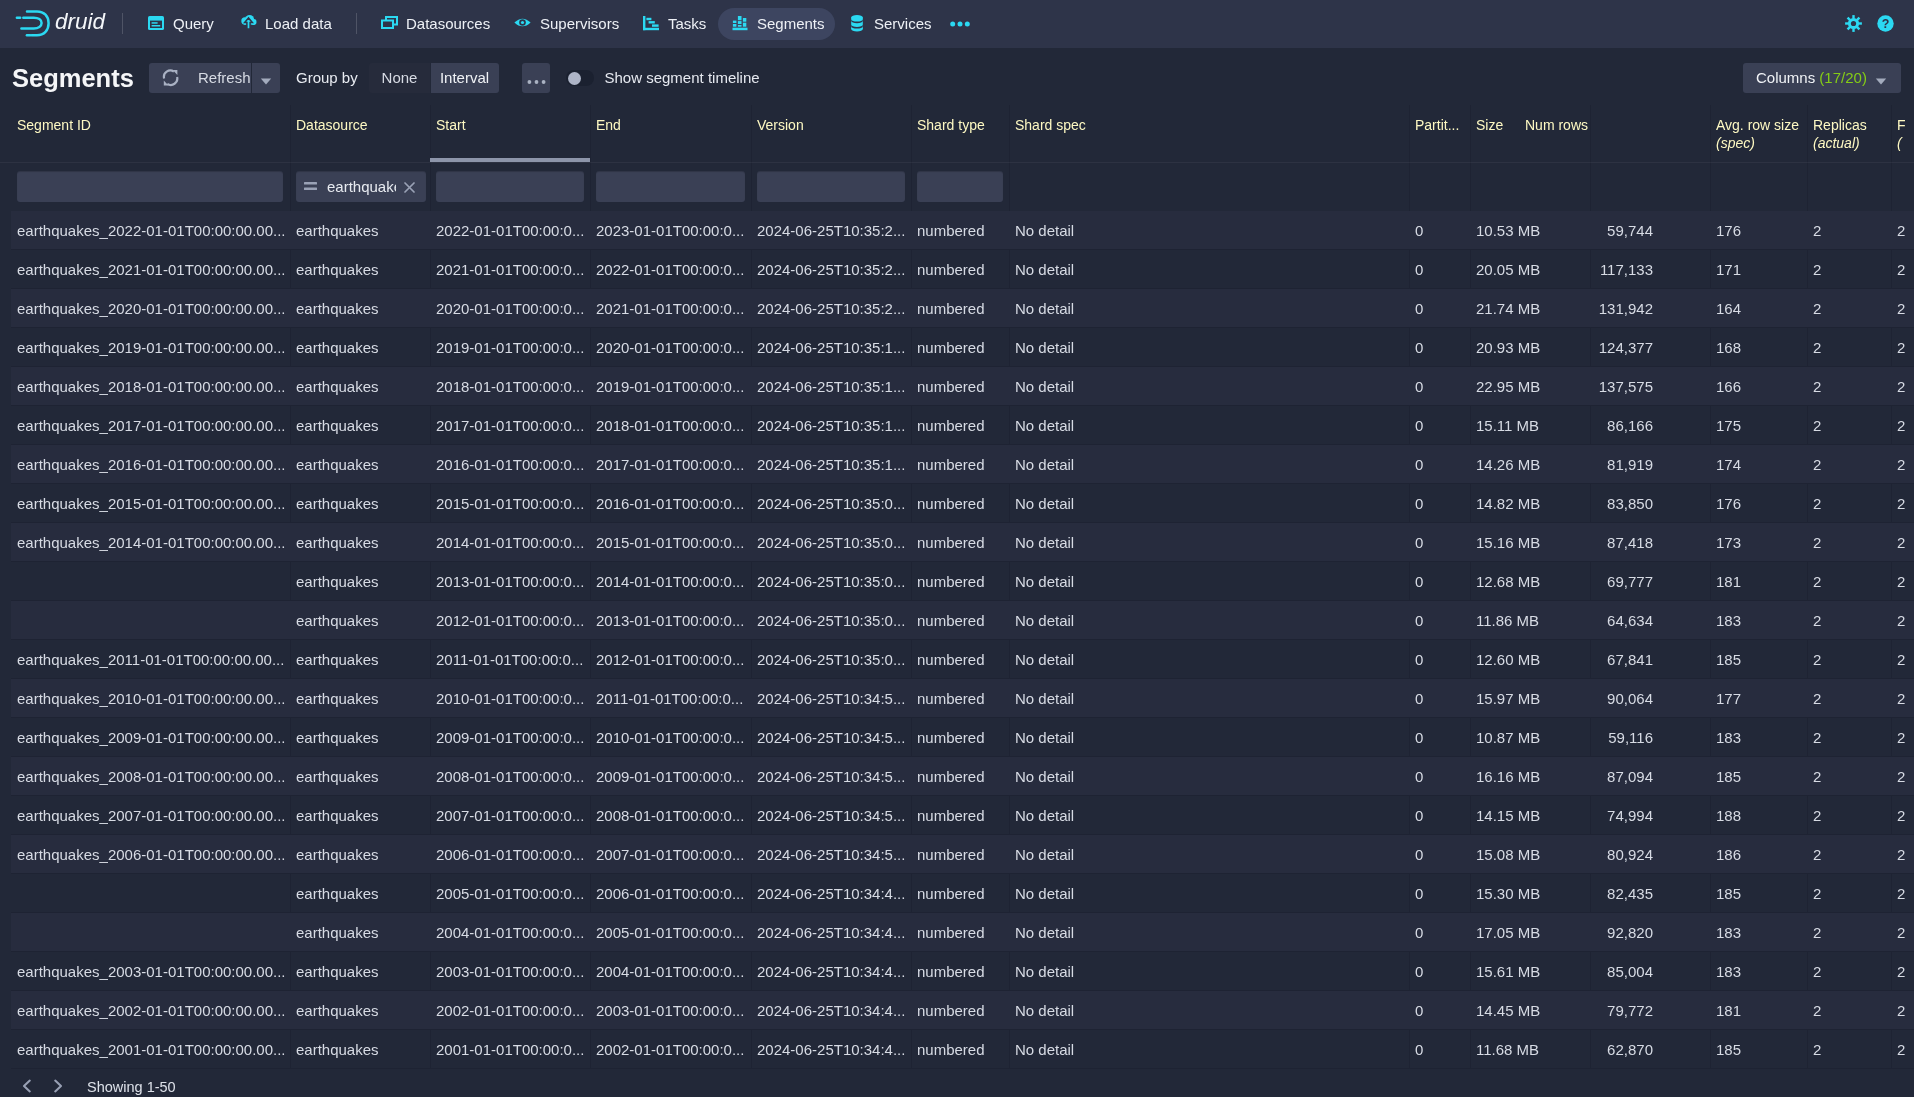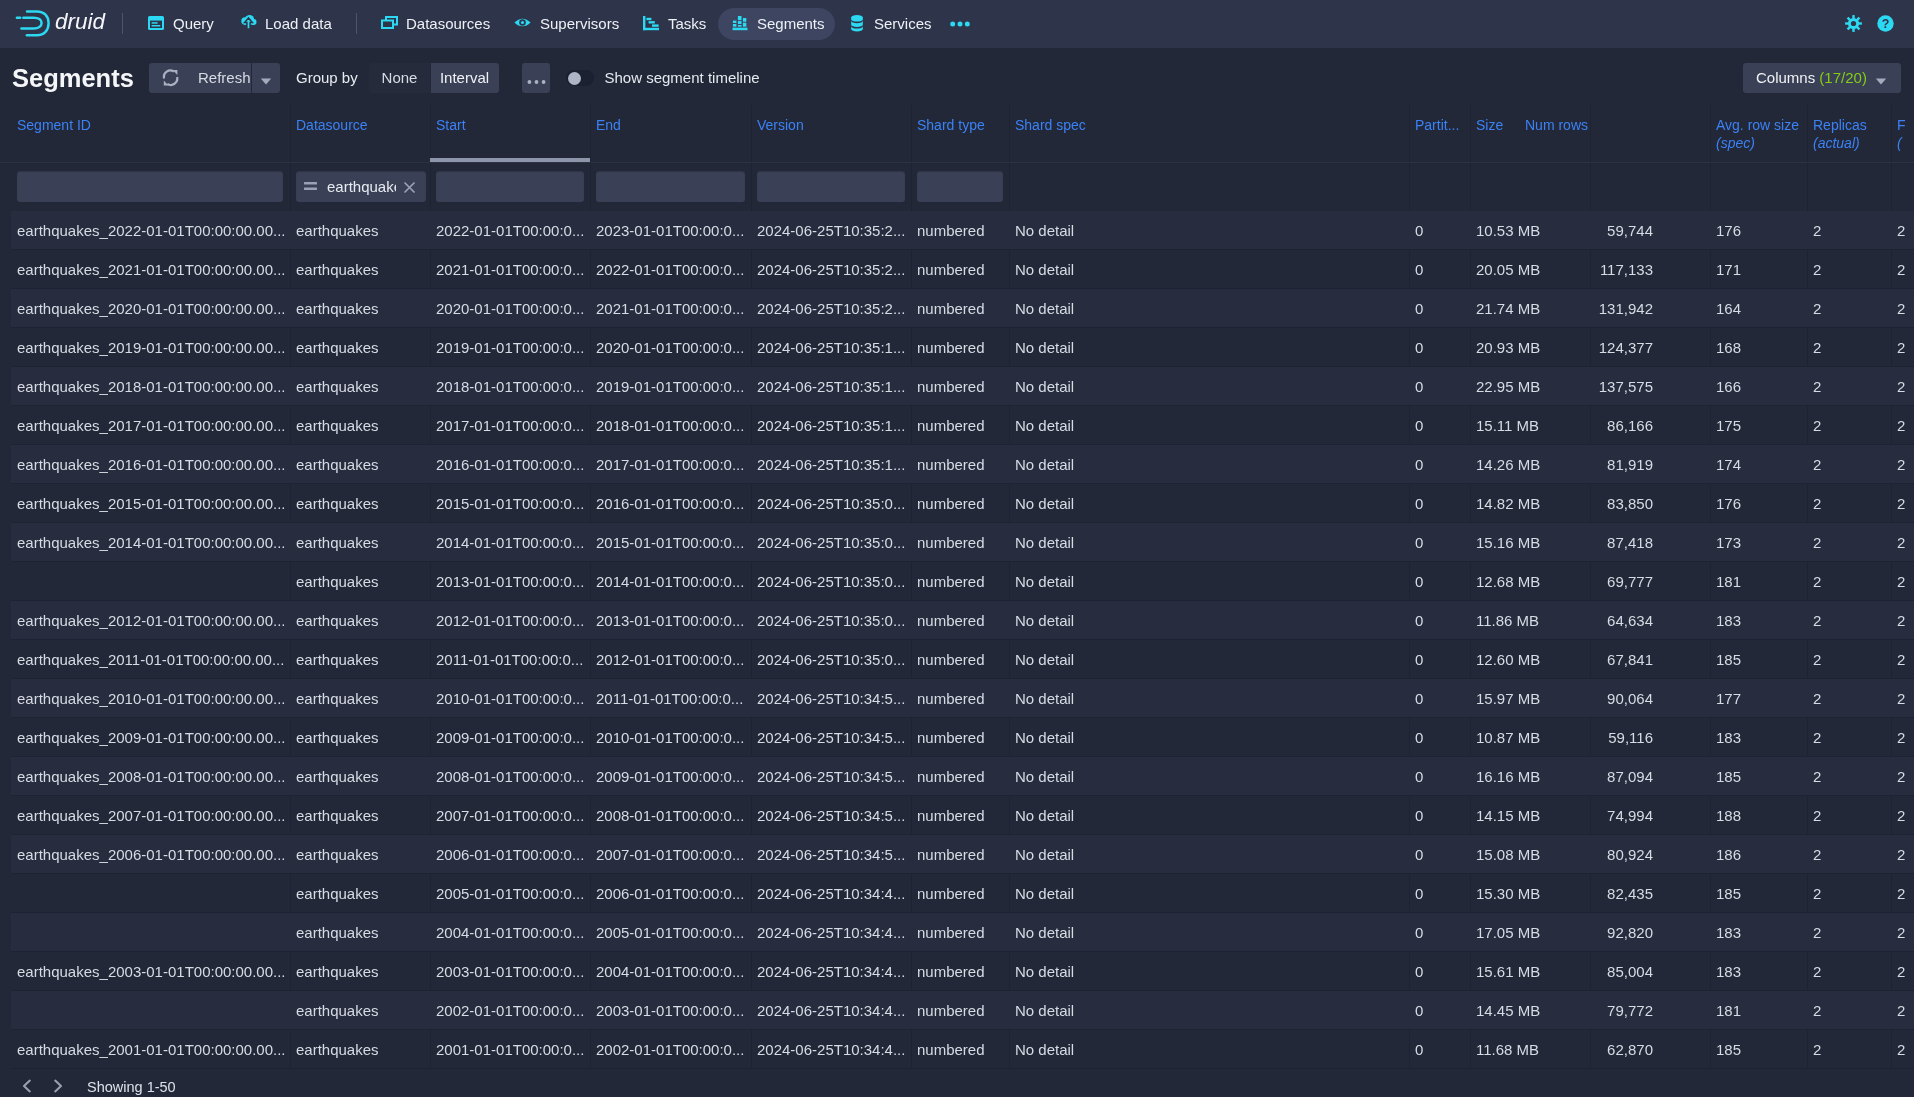--- a/index.html
+++ b/index.html
@@ -4,21 +4,21 @@
 html,body{width:1914px;height:1097px;overflow:hidden;background:#222838;
  font-family:"Liberation Sans",sans-serif;color:#d7dbe4;-webkit-font-smoothing:antialiased}
 .abs{position:absolute}
 .nav{position:absolute;left:0;top:0;width:1914px;height:48px;background:#2e3449}
 .nlabel{position:absolute;top:0;height:48px;line-height:48px;font-size:15px;color:#eef1f6}
 .ndiv{position:absolute;top:13px;width:1px;height:21px;background:rgba(255,255,255,0.16)}
 .pill{position:absolute;left:718px;top:8px;width:117px;height:32px;border-radius:16px;background:#3d4560}
 .tb{position:absolute;top:63px;height:30px;line-height:30px;font-size:15px}
 .btn{background:#3a4055;border-radius:3px;color:#d7dbe4;text-align:center}
 .vline{position:absolute;top:105px;height:964px;width:1px;background:#1e2333}
-.th{position:absolute;font-size:14px;color:#3b82f6;white-space:nowrap;line-height:18px}
+.th{position:absolute;font-size:14px;color:#fef9c3;white-space:nowrap;line-height:18px}
 .inp{position:absolute;top:171px;height:31px;background:#3a4055;border-radius:3px;box-shadow:inset 0 1px 1px rgba(0,0,0,0.18)}
 .row{position:relative;height:39px}
 .row:nth-child(odd) .stripe{position:absolute;left:11px;right:0;top:0;bottom:0;background:#272c3e}
 .row .bline{position:absolute;left:11px;right:0;bottom:0;height:1px;background:#1e2333}
 .c{position:absolute;top:0;height:39px;line-height:39px;font-size:15px;white-space:nowrap;overflow:hidden;color:#d7dbe4}
 .num{display:inline-block;width:57px;text-align:right}
 </style></head><body>
 
 <div class="nav"></div>
 <div class="pill"></div>
@@ -358,21 +358,20 @@
       <div class="c" style="left:1415px;width:49px">0</div>
       <div class="c" style="left:1476px;width:108px">12.68 MB</div>
       <div class="c" style="left:1596px;width:108px"><span class="num">69,777</span></div>
       <div class="c" style="left:1716px;width:85px">181</div>
       <div class="c" style="left:1813px;width:72px">2</div>
       <div class="c" style="left:1897px;width:17px">2</div>
       <div class="bline"></div>
     </div>
 <div class="row">
       <div class="stripe"></div>
-      <div class="c" style="left:17px;width:270px">earthquakes_2012-01-01T00:00:00.00...</div>
       <div class="c" style="left:296px;width:128px">earthquakes</div>
       <div class="c" style="left:436px;width:148px">2012-01-01T00:00:0...</div>
       <div class="c" style="left:596px;width:149px">2013-01-01T00:00:0...</div>
       <div class="c" style="left:757px;width:148px">2024-06-25T10:35:0...</div>
       <div class="c" style="left:917px;width:86px">numbered</div>
       <div class="c" style="left:1015px;width:388px">No detail</div>
       <div class="c" style="left:1415px;width:49px">0</div>
       <div class="c" style="left:1476px;width:108px">11.86 MB</div>
       <div class="c" style="left:1596px;width:108px"><span class="num">64,634</span></div>
       <div class="c" style="left:1716px;width:85px">183</div>
@@ -526,20 +525,21 @@
       <div class="c" style="left:1415px;width:49px">0</div>
       <div class="c" style="left:1476px;width:108px">15.61 MB</div>
       <div class="c" style="left:1596px;width:108px"><span class="num">85,004</span></div>
       <div class="c" style="left:1716px;width:85px">183</div>
       <div class="c" style="left:1813px;width:72px">2</div>
       <div class="c" style="left:1897px;width:17px">2</div>
       <div class="bline"></div>
     </div>
 <div class="row">
       <div class="stripe"></div>
+      <div class="c" style="left:17px;width:270px">earthquakes_2002-01-01T00:00:00.00...</div>
       <div class="c" style="left:296px;width:128px">earthquakes</div>
       <div class="c" style="left:436px;width:148px">2002-01-01T00:00:0...</div>
       <div class="c" style="left:596px;width:149px">2003-01-01T00:00:0...</div>
       <div class="c" style="left:757px;width:148px">2024-06-25T10:34:4...</div>
       <div class="c" style="left:917px;width:86px">numbered</div>
       <div class="c" style="left:1015px;width:388px">No detail</div>
       <div class="c" style="left:1415px;width:49px">0</div>
       <div class="c" style="left:1476px;width:108px">14.45 MB</div>
       <div class="c" style="left:1596px;width:108px"><span class="num">79,772</span></div>
       <div class="c" style="left:1716px;width:85px">181</div>

